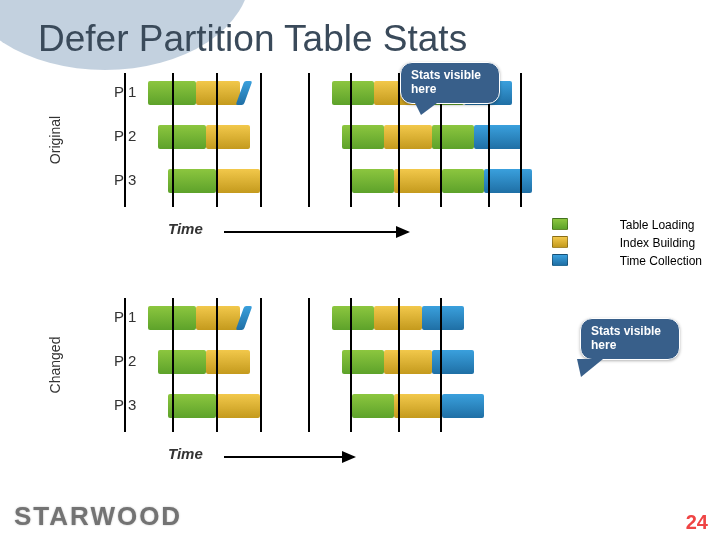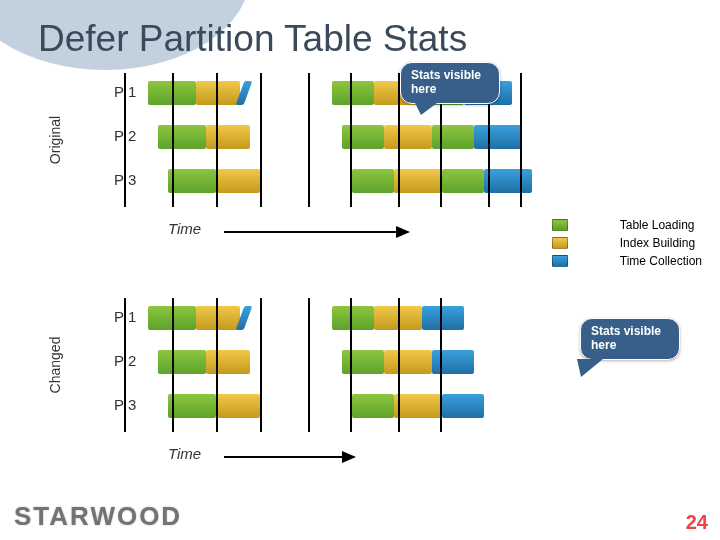--- a/index.html
+++ b/index.html
@@ -107,20 +107,21 @@
     height: 22px;
   }
   .time-axis.t1 { top: 220px; }
   .time-axis.t2 { top: 445px; }
   .time-axis .tlabel {
     position: absolute;
     left: 44px; top: 0;
     font-style: italic;
     font-size: 15px;
     color: #333;
+    font-weight: bold;
   }
   .time-axis svg { position: absolute; top: 4px; }
 
   
   .callout {
     position: absolute;
     background: #385f8a;
     color: #fff;
     font-size: 12px;
     font-weight: 700;
@@ -148,21 +149,21 @@
     border-right: 22px solid transparent;
     border-top: 18px solid #385f8a;
   }
 
   
   .legend {
     position: absolute;
     right: 18px; top: 218px;
     font-size: 12px;
   }
-  .legend .item { display: flex; align-items: center; margin-bottom: 4px; gap: 47px; }
+  .legend .item { display: flex; margin-bottom: 4px; gap: 47px; }
   .legend .sw {
     width: 16px; height: 12px;
     border: 1px solid rgba(0,0,0,.3);
     margin-right: 5px;
     border-radius: 1px;
   }
   .legend .sw.load  { background: linear-gradient(#8cc63f,#5da22a); }
   .legend .sw.index { background: linear-gradient(#f2c84b,#c49a1d); }
   .legend .sw.stats { background: linear-gradient(#3aa0dd,#1f6fa5); }
 

